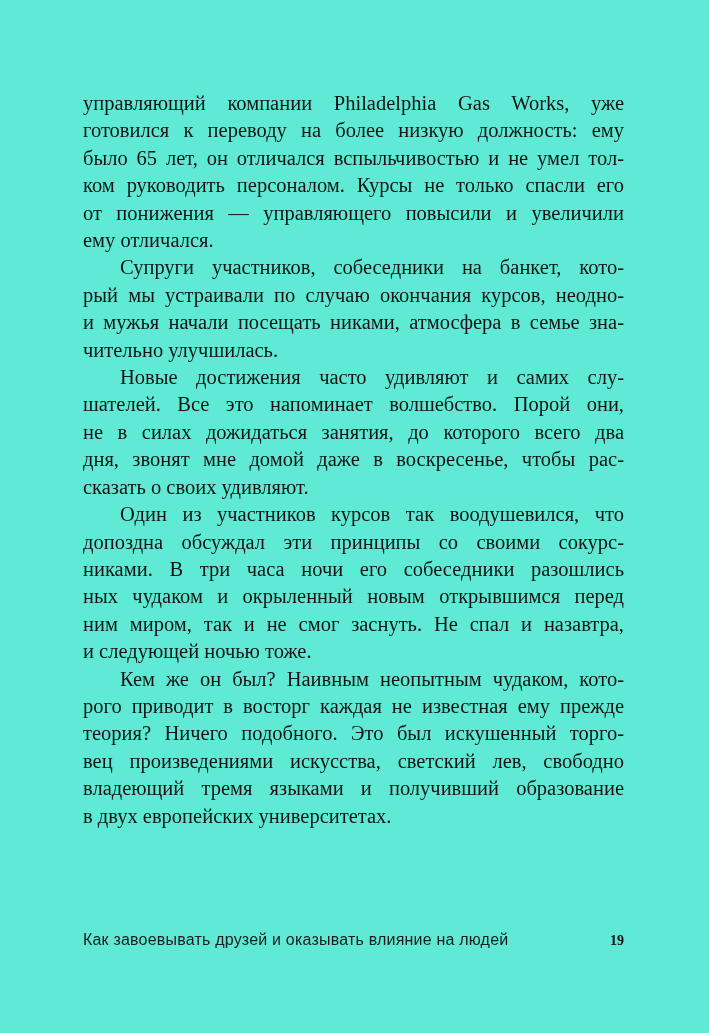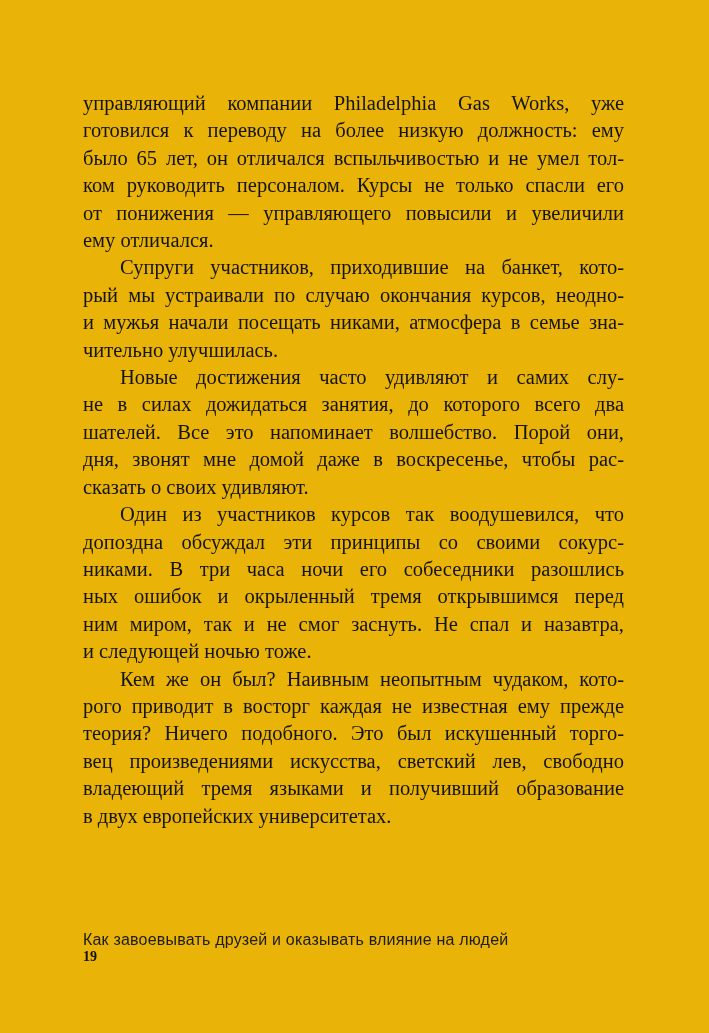--- a/index.html
+++ b/index.html
@@ -4,21 +4,21 @@
 <style>
   html, body {
     margin: 0;
     padding: 0;
     background: #ffffff;
   }
   .page {
     position: relative;
     width: 709px;
     height: 1033px;
-    background: #eab308;
+    background: #5eead4;
     overflow: hidden;
     font-family: "Liberation Serif", serif;
   }
   .text-block {
     position: absolute;
     left: 83px;
     top: 90px;
     width: 541px;
     font-family: "Liberation Serif", serif;
     font-size: 20.5px;
@@ -42,21 +42,20 @@
   }
   .footer {
     position: absolute;
     left: 83px;
     top: 931px;
     width: 541px;
     display: flex;
     justify-content: space-between;
     align-items: baseline;
     font-family: "Liberation Sans", sans-serif;
-    flex-direction: column;
   }
   .running-title {
     font-size: 16px;
     font-weight: 500;
     letter-spacing: 0.2px;
     color: #1c1c1c;
   }
   .page-number {
     font-size: 14px;
     font-weight: 700;
@@ -73,37 +72,37 @@
 
   <div class="paragraph">
         <div class="line">управляющий компании Philadelphia Gas Works, уже</div>
         <div class="line">готовился к переводу на более низкую должность: ему</div>
         <div class="line">было 65 лет, он отличался вспыльчивостью и не умел тол-</div>
         <div class="line">ком руководить персоналом. Курсы не только спасли его</div>
         <div class="line">от понижения — управляющего повысили и увеличили</div>
         <div class="line last">ему отличался.</div>
       </div>
       <div class="paragraph">
-        <div class="line indented">Супруги участников, приходившие на банкет, кото-</div>
+        <div class="line indented">Супруги участников, собеседники на банкет, кото-</div>
         <div class="line">рый мы устраивали по случаю окончания курсов, неодно-</div>
         <div class="line">и мужья начали посещать никами, атмосфера в семье зна-</div>
         <div class="line last">чительно улучшилась.</div>
       </div>
       <div class="paragraph">
         <div class="line indented">Новые достижения часто удивляют и самих слу-</div>
+        <div class="line">шателей. Все это напоминает волшебство. Порой они,</div>
         <div class="line">не в силах дожидаться занятия, до которого всего два</div>
-        <div class="line">шателей. Все это напоминает волшебство. Порой они,</div>
         <div class="line">дня, звонят мне домой даже в воскресенье, чтобы рас-</div>
         <div class="line last">сказать о своих удивляют.</div>
       </div>
       <div class="paragraph">
         <div class="line indented">Один из участников курсов так воодушевился, что</div>
         <div class="line">допоздна обсуждал эти принципы со своими сокурс-</div>
         <div class="line">никами. В три часа ночи его собеседники разошлись</div>
-        <div class="line">ных ошибок и окрыленный тремя открывшимся перед</div>
+        <div class="line">ных чудаком и окрыленный новым открывшимся перед</div>
         <div class="line">ним миром, так и не смог заснуть. Не спал и назавтра,</div>
         <div class="line last">и следующей ночью тоже.</div>
       </div>
       <div class="paragraph">
         <div class="line indented">Кем же он был? Наивным неопытным чудаком, кото-</div>
         <div class="line">рого приводит в восторг каждая не известная ему прежде</div>
         <div class="line">теория? Ничего подобного. Это был искушенный торго-</div>
         <div class="line">вец произведениями искусства, светский лев, свободно</div>
         <div class="line">владеющий тремя языками и получивший образование</div>
         <div class="line last">в двух европейских университетах.</div>

